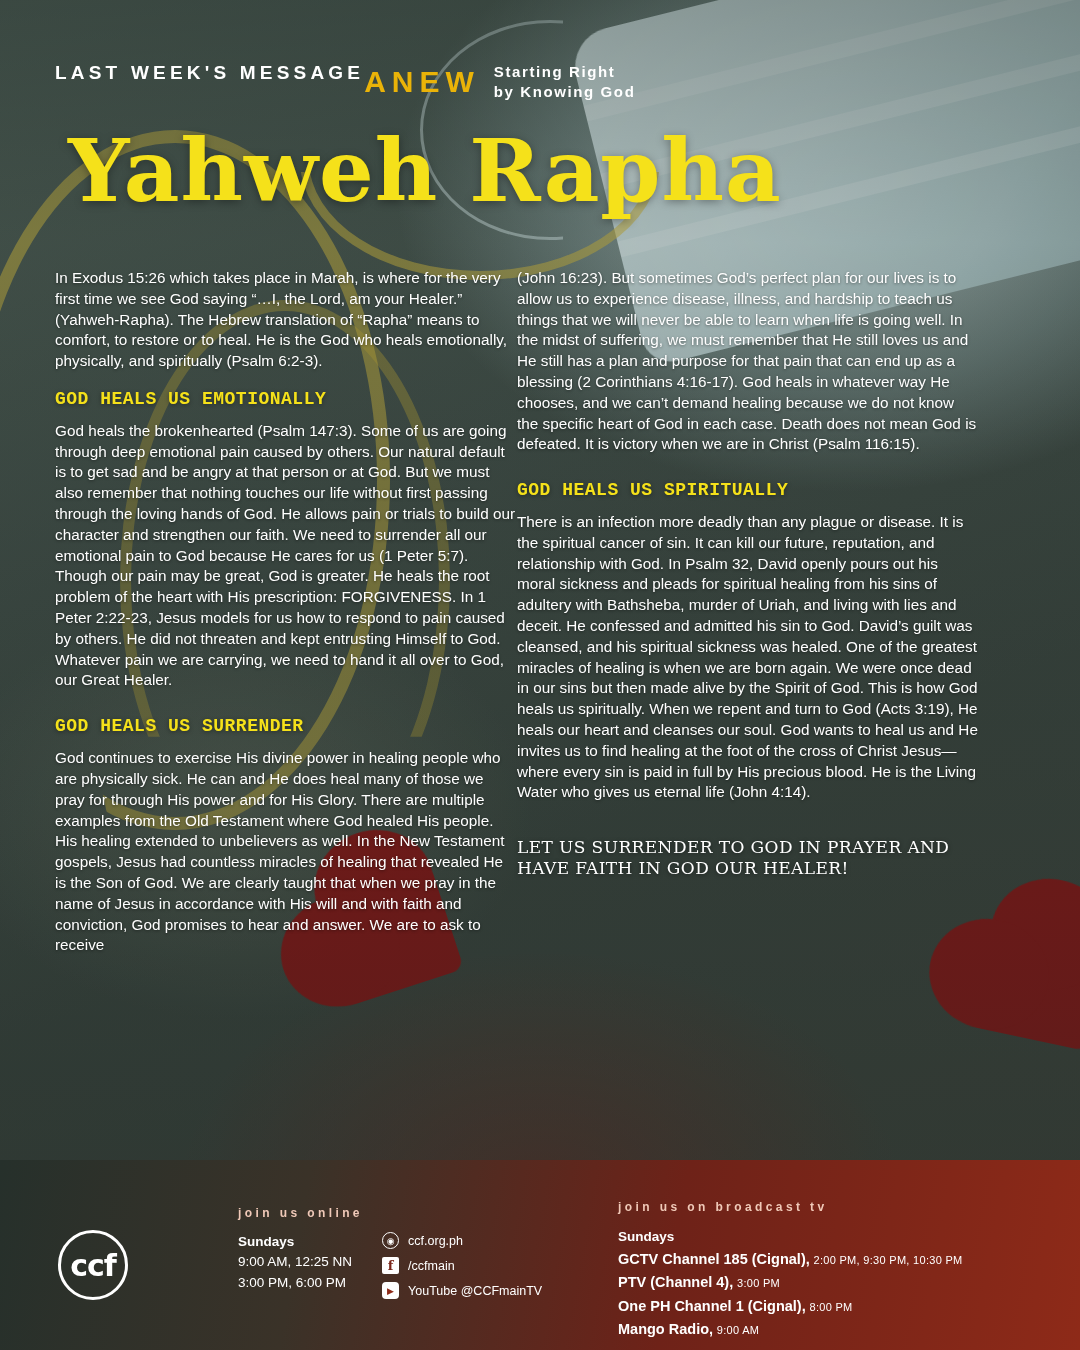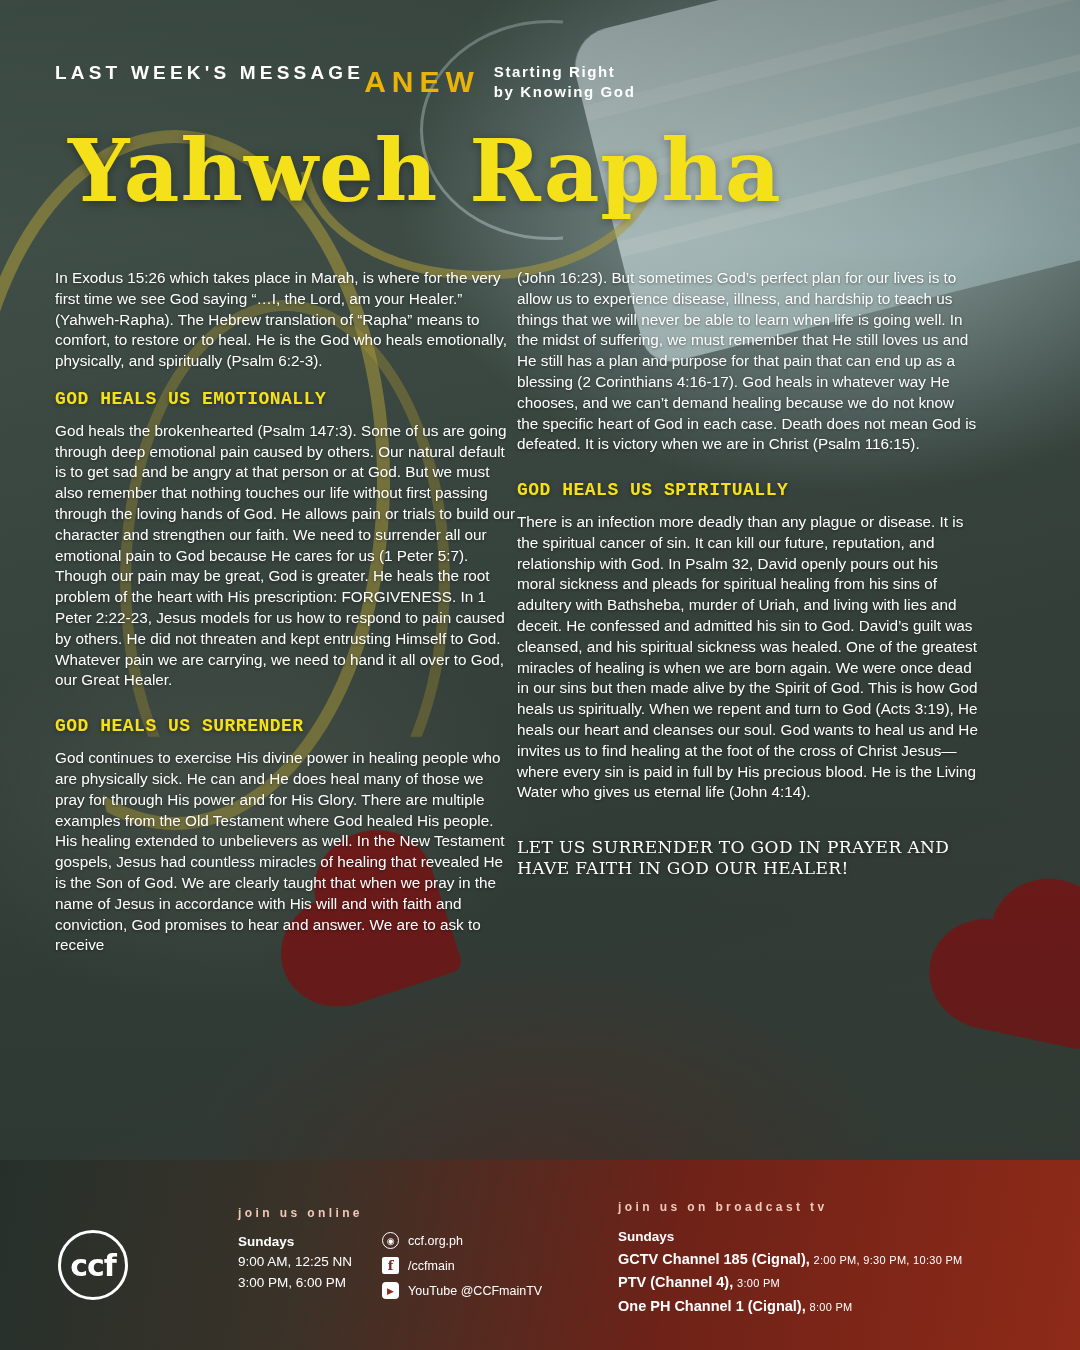--- a/index.html
+++ b/index.html
@@ -277,19 +277,23 @@
             <span class="sm">2:00 PM, 9:30 PM, 10:30 PM</span>
           </div>
           <div>
             <span class="f-bold">PTV (Channel 4),</span>
             <span class="sm">3:00 PM</span>
           </div>
           <div>
             <span class="f-bold">One PH Channel 1 (Cignal),</span>
             <span class="sm">8:00 PM</span>
           </div>
+          <div>
+            <span class="f-bold">Mango Radio,</span>
+            <span class="sm">9:00 AM</span>
+          </div>
         </div>
       </div>
 
     </div>
   </div>
 
 </div>
 
 </body></html>

